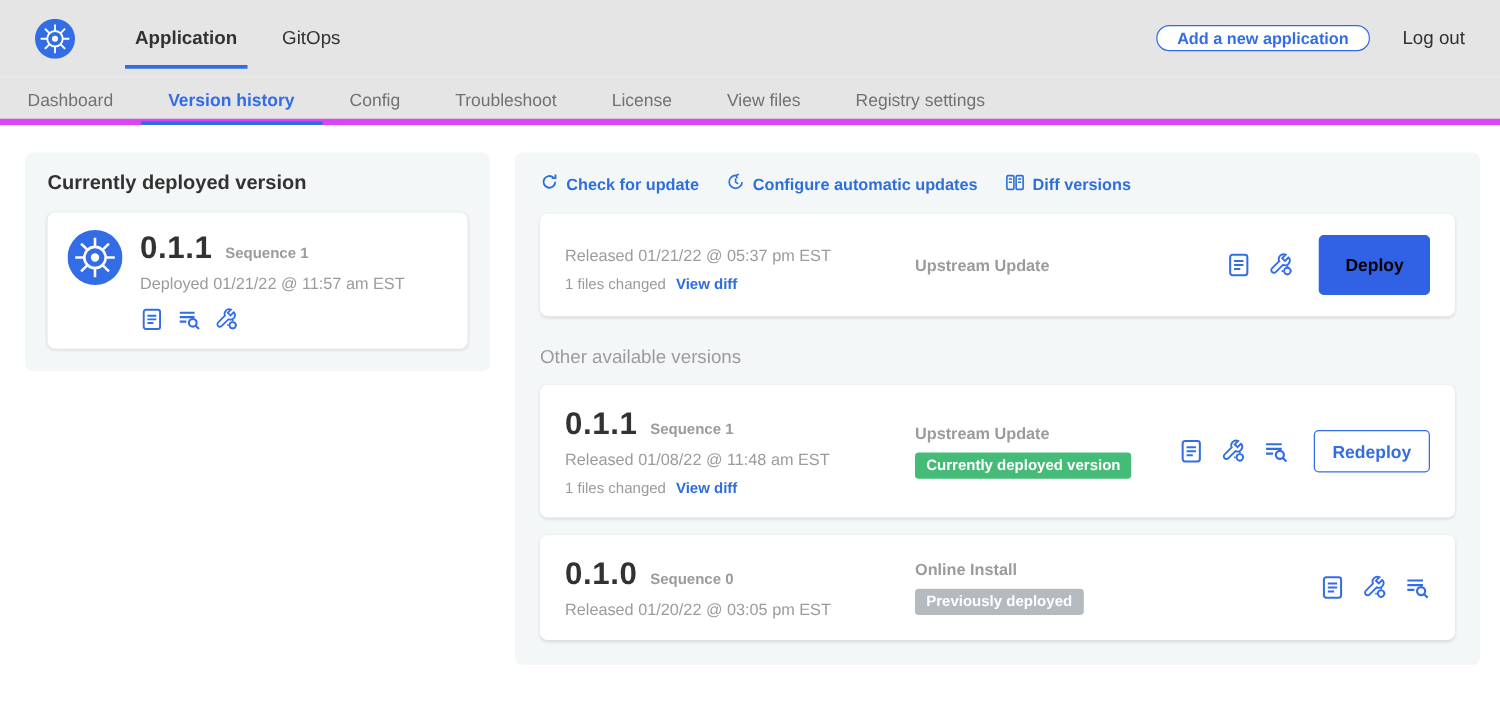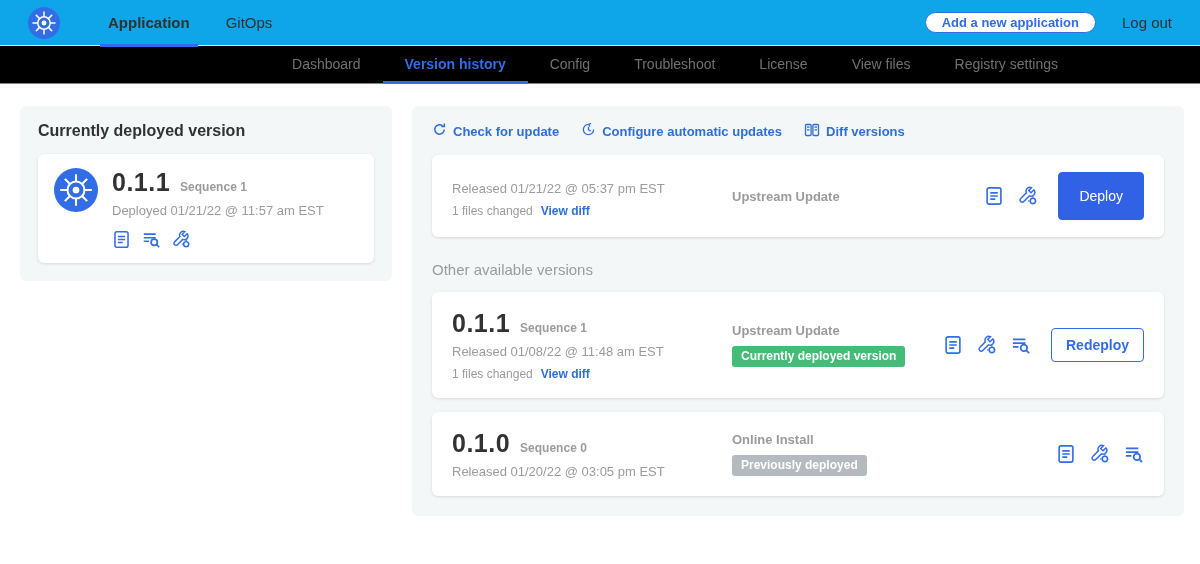--- a/index.html
+++ b/index.html
@@ -1,29 +1,29 @@
 <!DOCTYPE html>
 <html><head>
 <meta charset="utf-8">
 <style>
   * { margin:0; padding:0; box-sizing:border-box; }
   html,body { width:1200px; height:564px; background:#ffffff; font-family:"Liberation Sans", sans-serif; overflow:hidden; }
 
   
-  .header { height:46px; display:flex; align-items:center; padding:0 28px 0 28px; border-bottom:1px solid #e8e8e8; background:#0ea5e9; }
+  .header { height:62px; display:flex; align-items:center; padding:0 28px 0 28px; border-bottom:1px solid #e8e8e8; background:#e5e5e5; }
   .logo-wrap { width:32px; height:32px; margin-right:30px; flex:0 0 auto; }
   .htab { position:relative; height:46px; line-height:46px; padding:0 18px; font-size:15px; color:#323232; cursor:pointer; }
   .htab.active { font-weight:bold; }
   .htab.active::after { content:""; position:absolute; left:10px; right:10px; bottom:-1px; height:3px; background:#326de6; }
   .header-spacer { flex:1; }
   .add-app-btn { border:1px solid #326de6; color:#326de6; background:#fff; border-radius:17px; padding:2px 16px; font-size:13px; font-weight:bold; cursor:pointer; margin-right:26px; font-family:inherit; }
   .logout { font-size:15px; color:#323232; cursor:pointer; }
 
   
-  .subnav { height:38px; background:#000000; border-bottom:1px solid #d946ef; display:flex; justify-content:flex-end; padding-right:120px; }
+  .subnav { height:38px; background:#e5e5e5; border-bottom:5px solid #d946ef; display:flex; justify-content:flex-start; padding-right:120px; }
   .stab { height:38px; line-height:37px; padding:0 22px; font-size:14px; color:#717171; cursor:pointer; }
   .stab.active { color:#326de6; font-weight:600; border-bottom:3px solid #326de6; }
 
   
   .main { display:flex; align-items:flex-start; gap:20px; padding:22px 16px 0 20px; }
   .panel { background:#f4f7f8; border-radius:6px; }
   .left-panel { width:372px; padding:16px 18px 18px; flex:0 0 auto; }
   .right-panel { flex:1; padding:16px 20px 20px; }
 
   .panel-title { font-size:16px; font-weight:bold; color:#323232; }
@@ -50,21 +50,21 @@
   .version-card { margin-top:14px; padding:17px 20px; display:flex; align-items:center; }
   .vc-info { width:268px; flex:0 0 auto; }
   .files-row { margin-top:8px; font-size:12px; color:#9b9b9b; display:flex; gap:8px; align-items:center; }
   .view-diff { color:#2e6ed8; font-weight:bold; cursor:pointer; }
   .vc-mid { flex:1; padding-left:12px; }
   .source-label { font-size:13px; font-weight:bold; color:#9b9b9b; }
   .badge { display:inline-block; margin-top:8px; font-size:12px; font-weight:bold; color:#fff; padding:3px 9px 4px; border-radius:3px; }
   .badge.green { background:#44bb77; }
   .badge.gray  { background:#b5babf; }
   .right-actions { display:flex; align-items:center; gap:14px; }
-  .deploy-btn { background:#3161e4; border:1px solid #3161e4; color:#ffffff; font-weight:normal; font-size:14px; padding:15px 20px; border-radius:4px; cursor:pointer; margin-left:6px; font-family:inherit; }
+  .deploy-btn { background:#3161e4; border:1px solid #3161e4; color:#000000; font-weight:bold; font-size:14px; padding:15px 20px; border-radius:4px; cursor:pointer; margin-left:6px; font-family:inherit; }
   .redeploy-btn { background:#fff; border:1px solid #326de6; color:#326de6; font-weight:bold; font-size:14px; padding:8px 14px; border-radius:4px; cursor:pointer; margin-left:6px; font-family:inherit; }
   .other-title { margin-top:24px; font-size:15px; color:#9b9b9b; }
 </style>
 </head>
 <body>
 
 <div class="header">
   <div class="logo-wrap">
     <svg viewBox="0 0 32 32" width="32" height="32">
       <circle cx="16" cy="16" r="16" fill="#326de6"></circle>

